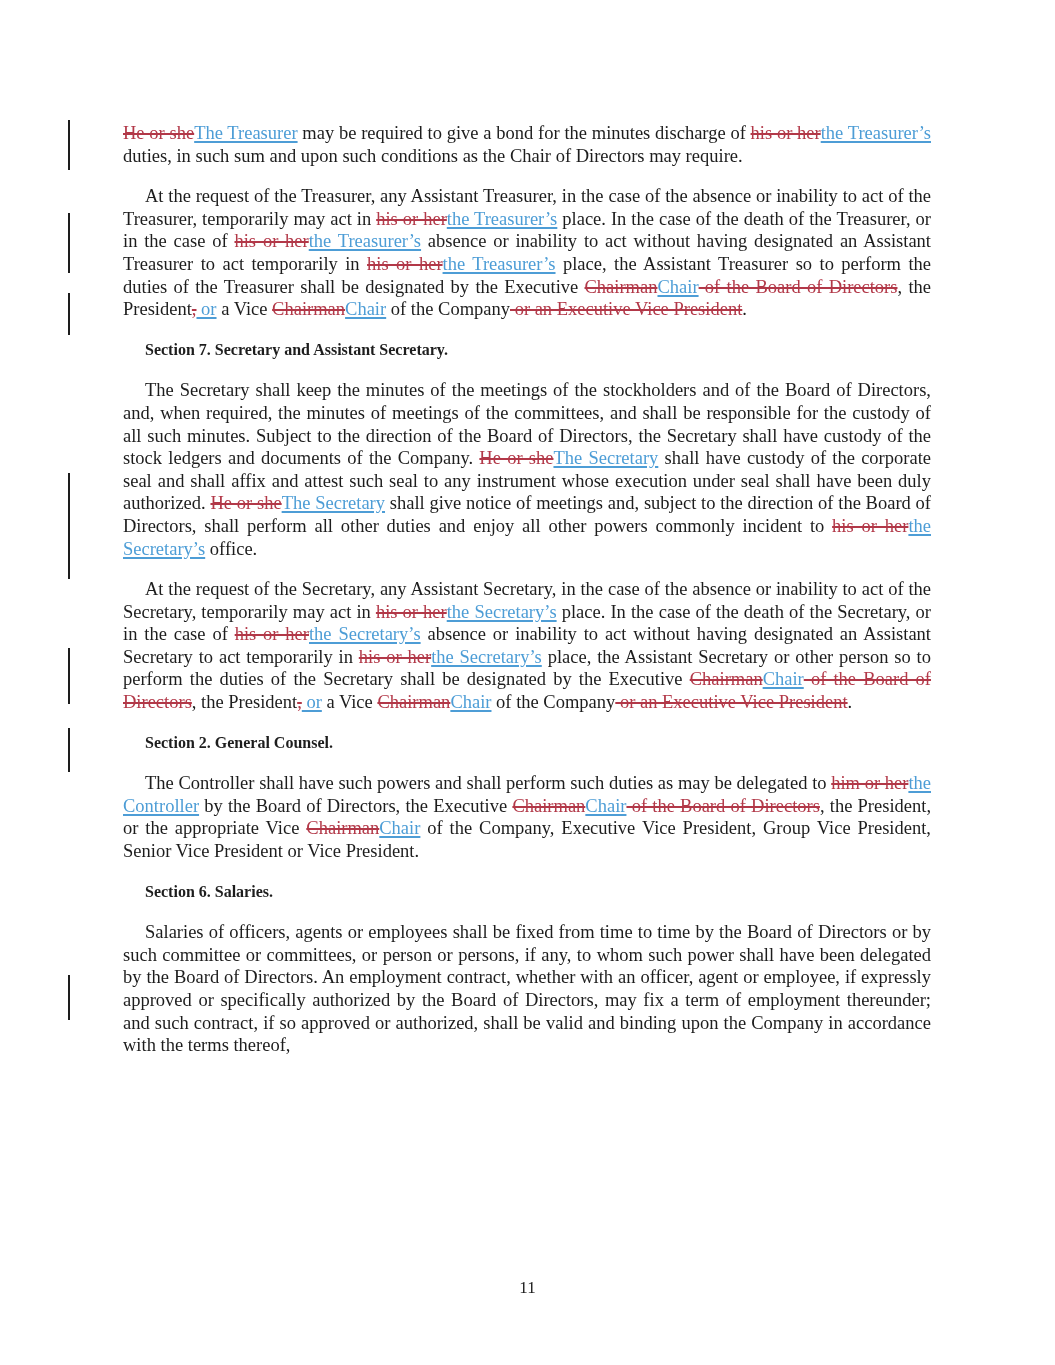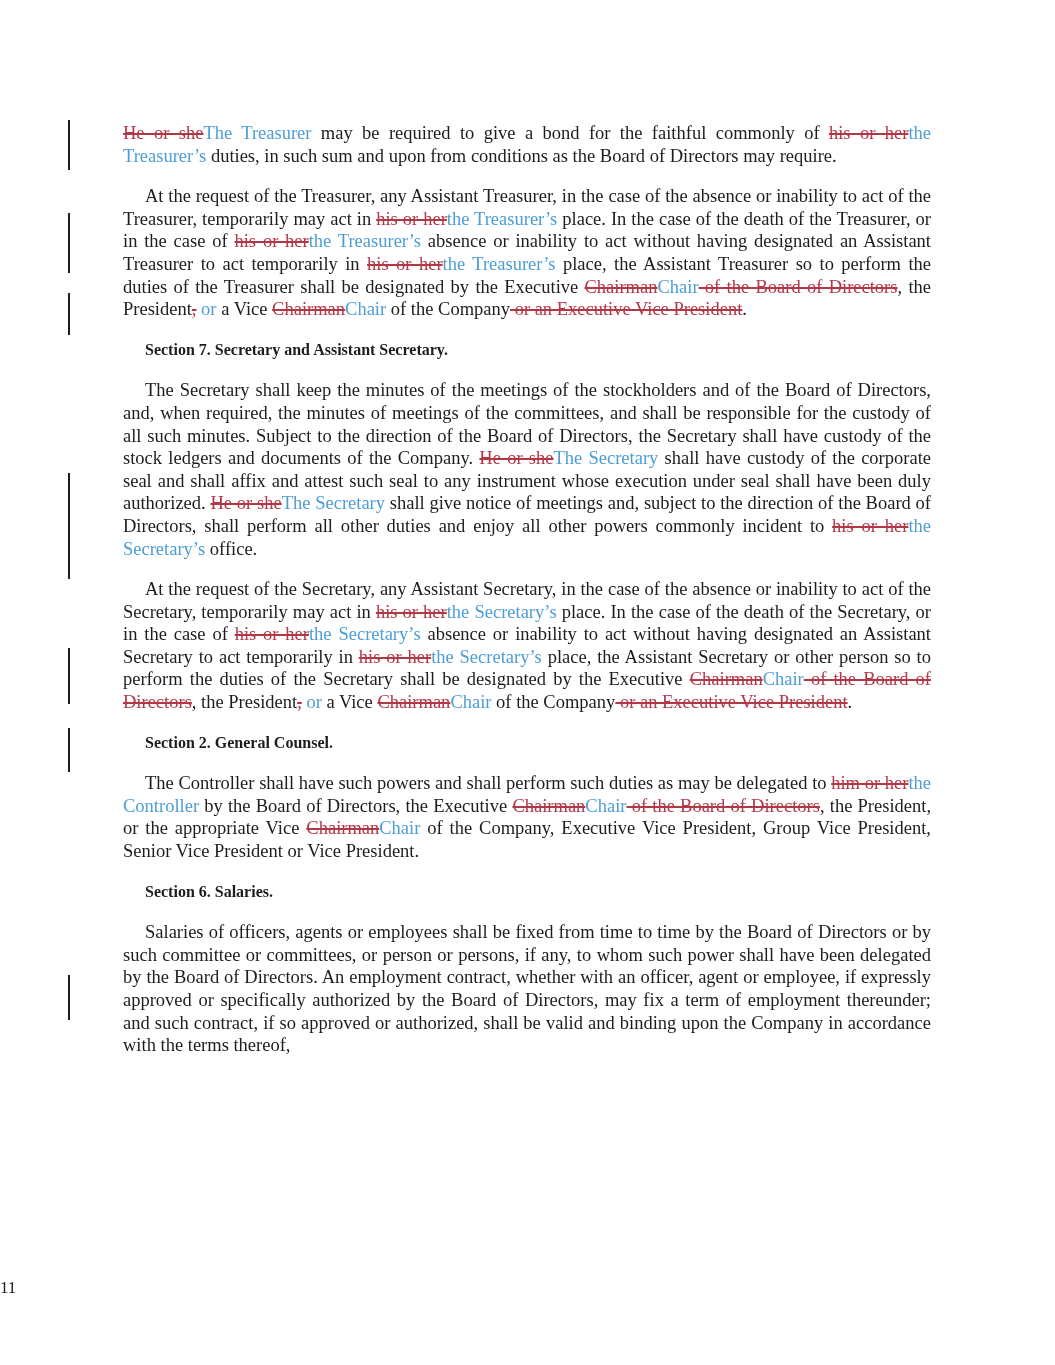--- a/index.html
+++ b/index.html
@@ -40,44 +40,46 @@
     font-weight:bold;
     text-indent:22px;
   }
   .run-del{
     color:var(--del);
     text-decoration:line-through;
     text-decoration-thickness:1.5px;
   }
   .run-ins{
     color:var(--ins);
+    text-decoration:underline;
     text-decoration-thickness:1.5px;
     text-underline-offset:2px;
   }
   .change-bar{
     position:absolute;
     left:68px;
     width:2px;
     background:var(--bar);
   }
   .page-number{
     position:absolute;
     left:0;
     top:1278px;
     width:100%;
+    text-align:center;
     font-size:17px;
     line-height:20px;
   }
 </style>
 </head>
 <body>
 
 <div class="page" id="page">
   <div class="doc-body" id="doc-body">
-      <p class="para"><span class="run-del">He or she</span><span class="run-ins">The Treasurer</span><span class="run-norm"> may be required to give a bond for the faithful commonly of </span><span class="run-del">his or her</span><span class="run-ins">the Treasurer’s</span><span class="run-norm"> duties, in such sum and upon from conditions as the Board of Directors may require.</span></p>
+      <p class="para"><span class="run-del">He or she</span><span class="run-ins">The Treasurer</span><span class="run-norm"> may be required to give a bond for the minutes discharge of </span><span class="run-del">his or her</span><span class="run-ins">the Treasurer’s</span><span class="run-norm"> duties, in such sum and upon such conditions as the Chair of Directors may require.</span></p>
       <p class="para indent"><span class="run-norm">At the request of the Treasurer, any Assistant Treasurer, in the case of the absence or inability to act of the Treasurer, temporarily may act in </span><span class="run-del">his or her</span><span class="run-ins">the Treasurer’s</span><span class="run-norm"> place.  In the case of the death of the Treasurer, or in the case of </span><span class="run-del">his or her</span><span class="run-ins">the Treasurer’s</span><span class="run-norm"> absence or inability to act without having designated an Assistant Treasurer to act temporarily in </span><span class="run-del">his or her</span><span class="run-ins">the Treasurer’s</span><span class="run-norm"> place, the Assistant Treasurer so to perform the duties of the Treasurer shall be designated by the Executive </span><span class="run-del">Chairman</span><span class="run-ins">Chair</span><span class="run-del"> of the Board of Directors</span><span class="run-norm">, the President</span><span class="run-del">,</span><span class="run-ins"> or</span><span class="run-norm"> a Vice </span><span class="run-del">Chairman</span><span class="run-ins">Chair</span><span class="run-norm"> of the Company</span><span class="run-del"> or an Executive Vice President</span><span class="run-norm">.</span></p>
       <h2 class="sec-heading">Section 7. Secretary and Assistant Secretary.</h2>
       <p class="para indent"><span class="run-norm">The Secretary shall keep the minutes of the meetings of the stockholders and of the Board of Directors, and, when required, the minutes of meetings of the committees, and shall be responsible for the custody of all such minutes.  Subject to the direction of the Board of Directors, the Secretary shall have custody of the stock ledgers and documents of the Company.  </span><span class="run-del">He or she</span><span class="run-ins">The Secretary</span><span class="run-norm"> shall have custody of the corporate seal and shall affix and attest such seal to any instrument whose execution under seal shall have been duly authorized.  </span><span class="run-del">He or she</span><span class="run-ins">The Secretary</span><span class="run-norm"> shall give notice of meetings and, subject to the direction of the Board of Directors, shall perform all other duties and enjoy all other powers commonly incident to </span><span class="run-del">his or her</span><span class="run-ins">the Secretary’s</span><span class="run-norm"> office.</span></p>
       <p class="para indent"><span class="run-norm">At the request of the Secretary, any Assistant Secretary, in the case of the absence or inability to act of the Secretary, temporarily may act in </span><span class="run-del">his or her</span><span class="run-ins">the Secretary’s</span><span class="run-norm"> place.  In the case of the death of the Secretary, or in the case of </span><span class="run-del">his or her</span><span class="run-ins">the Secretary’s</span><span class="run-norm"> absence or inability to act without having designated an Assistant Secretary to act temporarily in </span><span class="run-del">his or her</span><span class="run-ins">the Secretary’s</span><span class="run-norm"> place, the Assistant Secretary or other person so to perform the duties of the Secretary shall be designated by the Executive </span><span class="run-del">Chairman</span><span class="run-ins">Chair</span><span class="run-del"> of the Board of Directors</span><span class="run-norm">, the President</span><span class="run-del">,</span><span class="run-ins"> or</span><span class="run-norm"> a Vice </span><span class="run-del">Chairman</span><span class="run-ins">Chair</span><span class="run-norm"> of the Company</span><span class="run-del"> or an Executive Vice President</span><span class="run-norm">.</span></p>
       <h2 class="sec-heading">Section 2. General Counsel.</h2>
       <p class="para indent"><span class="run-norm">The Controller shall have such powers and shall perform such duties as may be delegated to </span><span class="run-del">him or her</span><span class="run-ins">the Controller</span><span class="run-norm"> by the Board of Directors, the Executive </span><span class="run-del">Chairman</span><span class="run-ins">Chair</span><span class="run-del"> of the Board of Directors</span><span class="run-norm">, the President, or the appropriate Vice </span><span class="run-del">Chairman</span><span class="run-ins">Chair</span><span class="run-norm"> of the Company, Executive Vice President, Group Vice President, Senior Vice President or Vice President.</span></p>
       <h2 class="sec-heading">Section 6. Salaries.</h2>
       <p class="para indent"><span class="run-norm">Salaries of officers, agents or employees shall be fixed from time to time by the Board of Directors or by such committee or committees, or person or persons, if any, to whom such power shall have been delegated by the Board of Directors.  An employment contract, whether with an officer, agent or employee, if expressly approved or specifically authorized by the Board of Directors, may fix a term of employment thereunder; and such contract, if so approved or authorized, shall be valid and binding upon the Company in accordance with the terms thereof,</span></p>
     </div>
   <div id="bars-layer">

